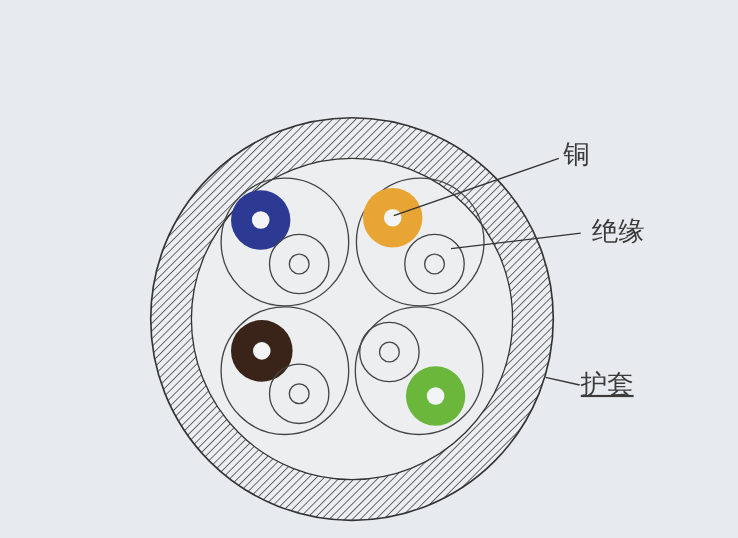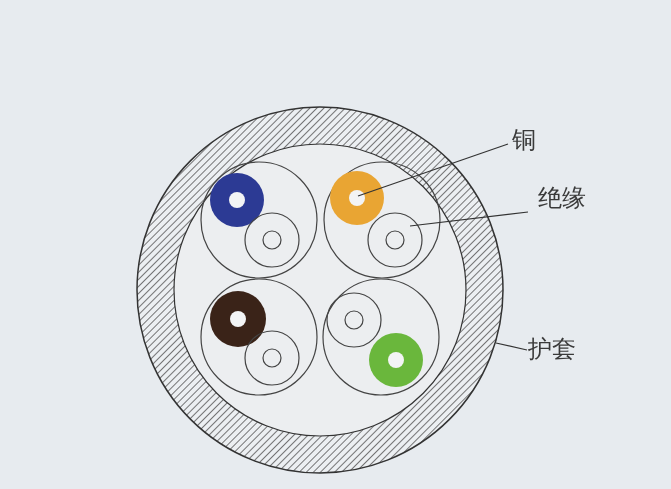--- a/index.html
+++ b/index.html
@@ -55,14 +55,14 @@
     <circle cx="396" cy="360" r="27" fill="#6ab73c"></circle>
     <circle cx="396" cy="360" r="8" fill="#f3f4f5"></circle>
   </g>
 
   <line x1="358" y1="196" x2="508" y2="144" stroke="#333" stroke-width="1.2"></line>
   <line x1="410" y1="226" x2="528" y2="212" stroke="#333" stroke-width="1.2"></line>
   <line x1="496" y1="343" x2="527" y2="350" stroke="#333" stroke-width="1.2"></line>
 </svg>
 
 <div class="label" style="left:512px; top:128px;">铜</div>
-<div class="label" style="left:538px; top:186px;">绝缘</div>
-<div class="label" style="left:528px; top:337px;">护套</div>
+<div class="label" style="left:538px; top:198px;">绝缘</div>
+<div class="label" style="left:528px; top:337px;text-decoration:underline;">护套</div>
 
 </body></html>

